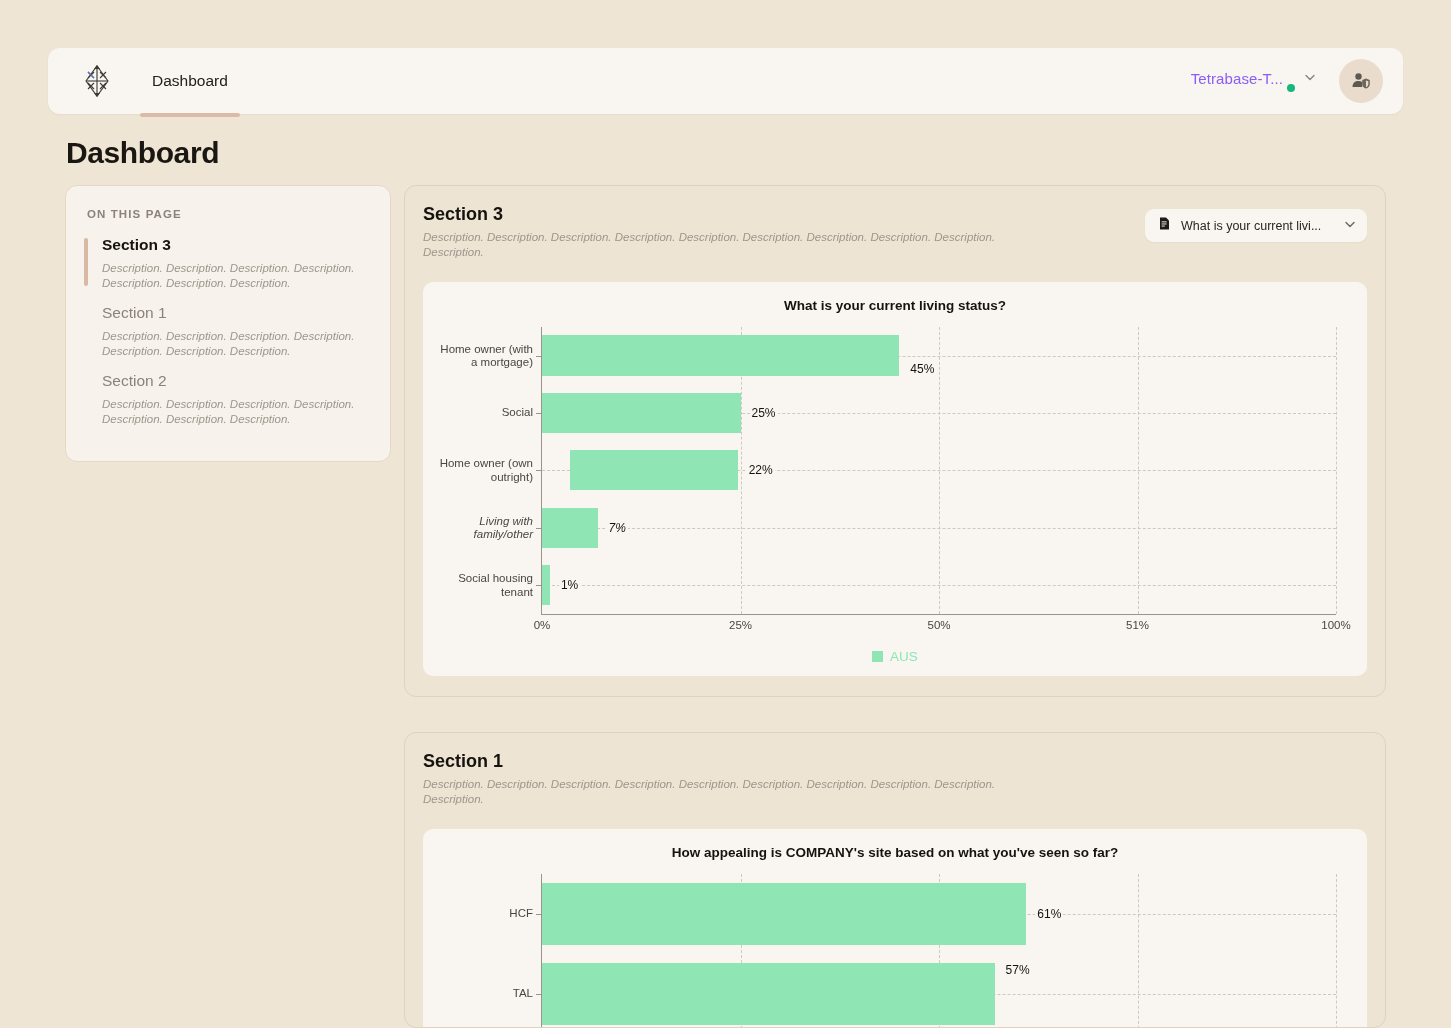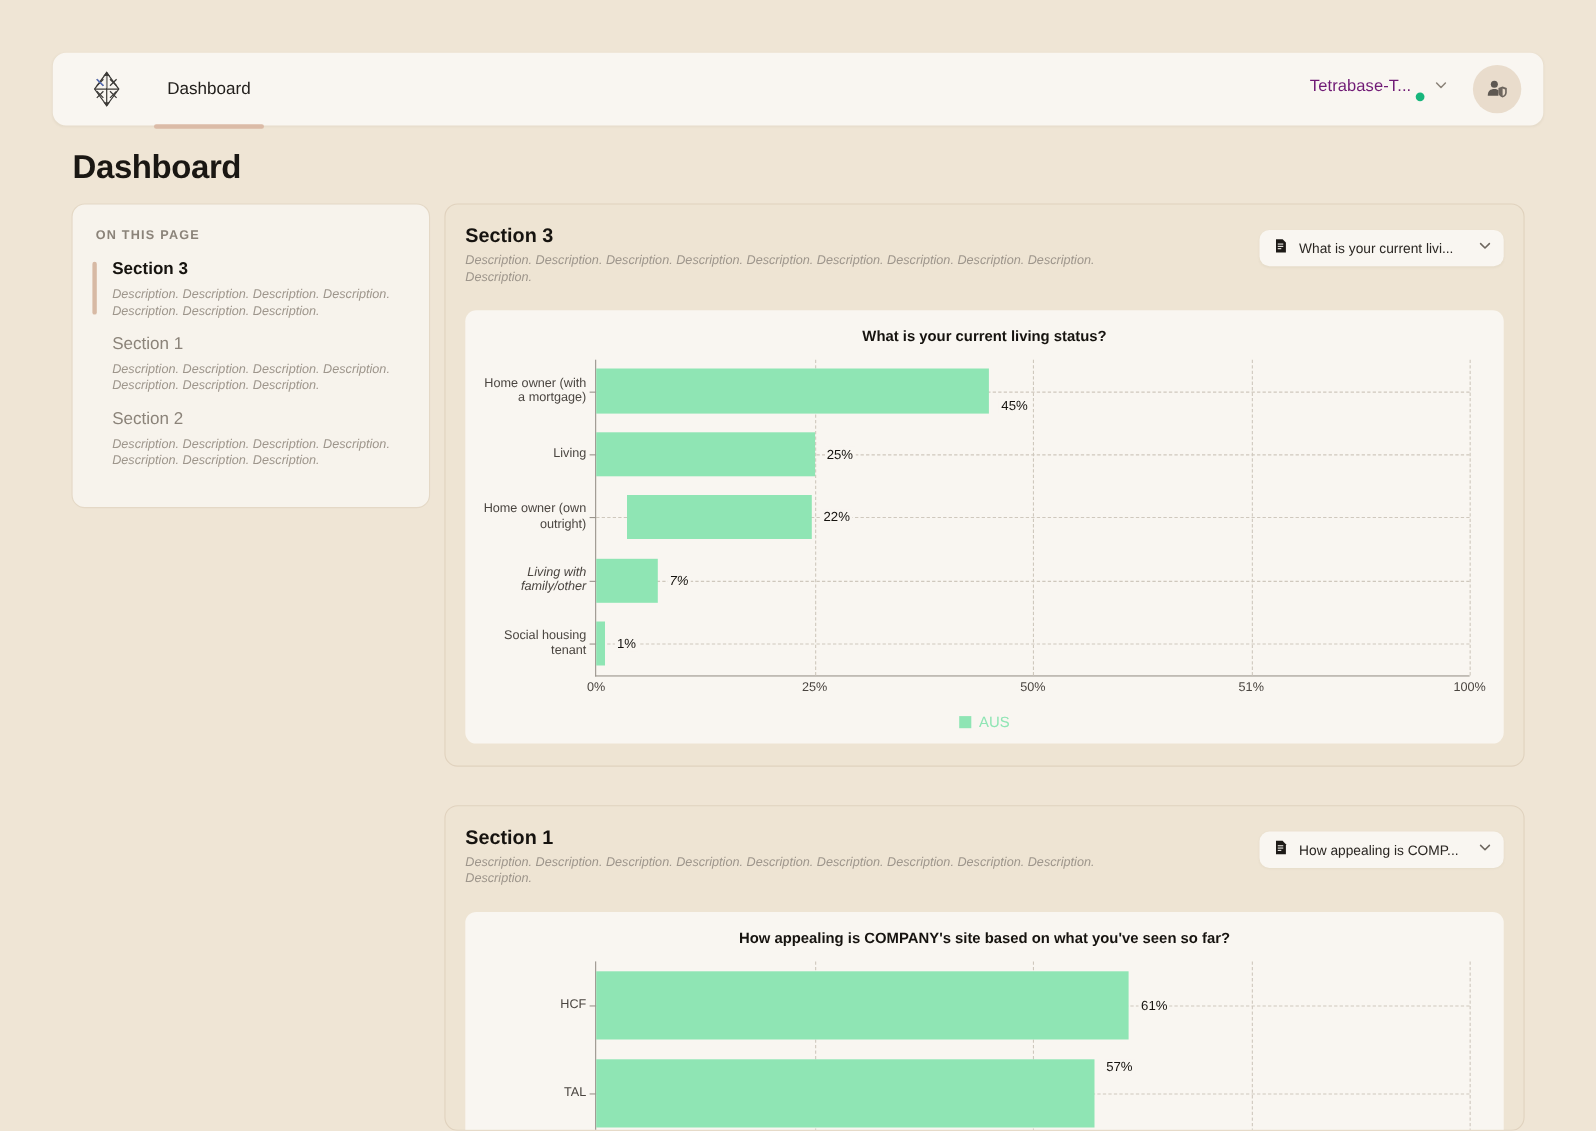--- a/index.html
+++ b/index.html
@@ -31,21 +31,21 @@
     position: relative; padding: 0 12px;
   }
   .nav-tab::after {
     content: ""; position: absolute; left: 0; right: 0; bottom: -3px;
     height: 4px; background: #DBBBA7; border-radius: 2px;
   }
   .topbar-right {
     margin-left: auto; display: flex; align-items: center; gap: 0; padding-right: 20px;
   }
   .org-name {
-    font-size: 15px; color: #701a75; letter-spacing: .1px;
+    font-size: 15px; color: #8b5cf6; letter-spacing: .1px;
   }
   .status-dot {
     width: 8px; height: 8px; border-radius: 50%;
     background: #17B67C; margin-left: 4px; align-self: flex-start; margin-top: 14px;
   }
   .chev {
     margin-left: 8px; color: #8b8379; display: flex; align-items: center;
   }
   .avatar {
     margin-left: 22px; width: 44px; height: 44px; border-radius: 50%;
@@ -285,21 +285,21 @@
           <div class="cat-tick"></div>
           <div class="cat-label">Home owner (with a mortgage)</div>
           <div style="position: absolute; left: 0px; right: 0px; top: 15%; height: 70%; display: flex; align-items: flex-end;">
             <div class="bar" style="width: 45%;"></div>
             <div class="bar-value">45%</div>
           </div>
         </div>
         <div class="row" style="top: 20%; height: 20%;">
           <div class="rowline"></div>
           <div class="cat-tick"></div>
-          <div class="cat-label">Living</div>
+          <div class="cat-label">Social</div>
           <div style="position: absolute; left: 0px; right: 0px; top: 15%; height: 70%; display: flex; align-items: center;">
             <div class="bar" style="width: 25%;"></div>
             <div class="bar-value">25%</div>
           </div>
         </div>
         <div class="row" style="top: 40%; height: 20%;">
           <div class="rowline"></div>
           <div class="cat-tick"></div>
           <div class="cat-label">Home owner (own outright)</div>
           <div style="position: absolute; left: 0px; right: 4px; top: 15%; height: 70%; display: flex; align-items: center; padding-left: 28px;">
@@ -331,36 +331,20 @@
       <span class="legend-label">AUS</span>
     </div>
   </div>
 </div>
 
 <div class="section-card" id="section-b">
   <div class="section-head">
     <div>
       <div class="section-title">Section 1</div>
       <div class="section-desc">Description. Description. Description. Description. Description. Description. Description. Description. Description. Description.</div>
-    </div>
-    <div class="q-select">
-      <span>
-        <svg width="15" height="15" viewBox="0 0 15 15">
-          <path d="M3 1.4 h6 l3 3 v9.2 h-9 Z" fill="#1d1a17"></path>
-          <rect x="4.6" y="5.4" width="5" height="0.95" fill="#F9F6F1"></rect>
-          <rect x="4.6" y="7.5" width="5" height="0.95" fill="#F9F6F1"></rect>
-          <rect x="4.6" y="9.6" width="3.2" height="0.95" fill="#F9F6F1"></rect>
-        </svg>
-      </span>
-      <span class="q-select-label">How appealing is COMP...</span>
-      <span>
-        <svg width="14" height="14" viewBox="0 0 14 14">
-            <path d="M3 5.5 L7 9.5 L11 5.5" stroke="#6d665e" stroke-width="1.4" fill="none" stroke-linecap="round" stroke-linejoin="round"></path>
-          </svg>
-      </span>
     </div>
   </div>
 
   <div class="chart-panel">
     <div class="chart-title">How appealing is COMPANY's site based on what you've seen so far?</div>
     <div class="plot" id="plot-b">
         <div class="gridline" style="left: 25%;"></div>
         <div class="gridline" style="left: 50%;"></div>
         <div class="gridline" style="left: 75%;"></div>
         <div class="gridline" style="left: 100%;"></div>

